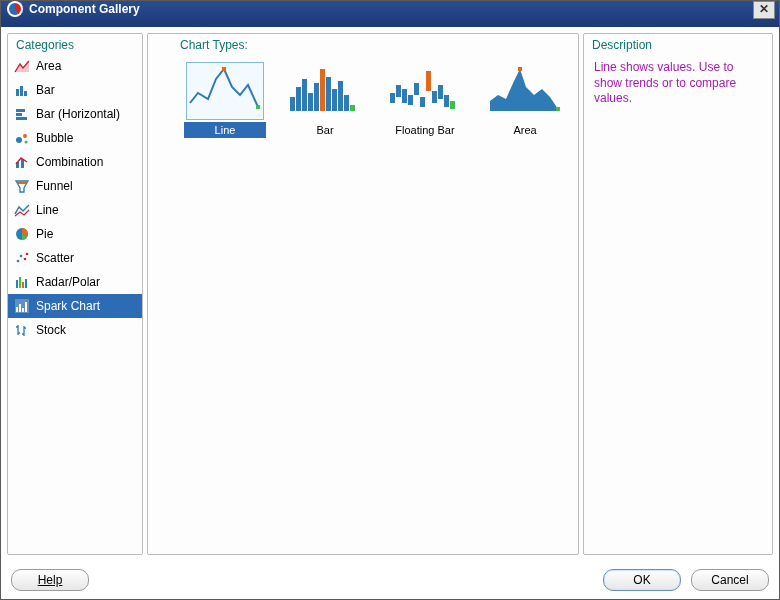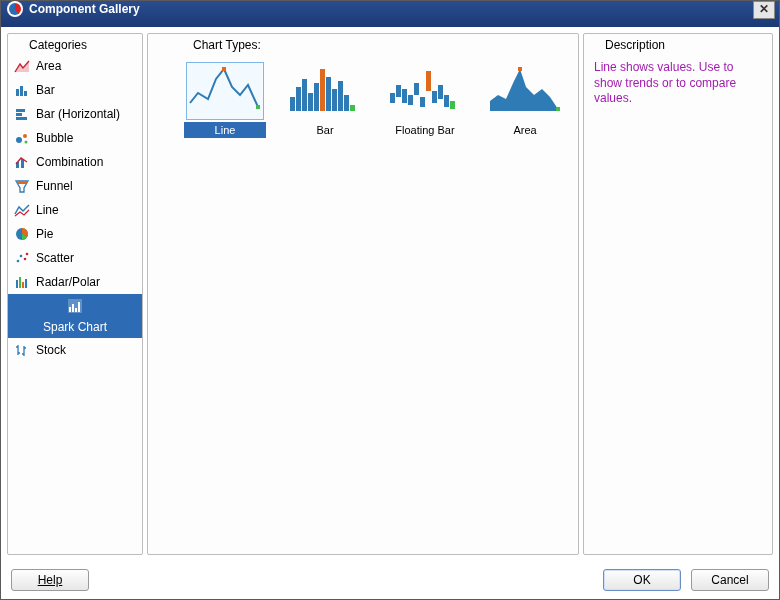--- a/index.html
+++ b/index.html
@@ -13,39 +13,39 @@
   .app-icon { width: 16px; height: 16px; background: #fff; border-radius: 50%; position: relative; }
   .app-icon::before { content: ""; position: absolute; inset: 2px; border-radius: 50%; background: conic-gradient(#d22 0 40%, #2a6db3 40% 100%); }
   .close-btn {
     width: 22px; height: 18px; background: #e6e6e6; border: 1px solid #888; text-align: center;
     line-height: 14px; font-size: 12px; font-weight: bold; color: #333; cursor: pointer;
   }
   .body {
     flex: 1; display: flex; gap: 4px; padding: 6px; background: #fff;
   }
   .panel { border: 1px solid #bcbcbc; border-radius: 2px; background: #fdfdfd; display: flex; flex-direction: column; }
-  .panel-header { padding: 4px 8px 2px 8px; color: #000000; margin-left: 13px; }
+  .panel-header { padding: 4px 8px 2px 8px; color: #0f766e; }
   .sidebar { width: 136px; }
   .cat-list { flex: 1; overflow: auto; display: flex; flex-direction: column; }
   .cat-item { display: flex; align-items: center; gap: 6px; padding: 4px 6px; cursor: pointer; }
   .cat-item .ico { width: 16px; height: 16px; }
-  .cat-item.selected { background: #2d6bb5; color: #fff; flex-direction: column; }
+  .cat-item.selected { background: #2d6bb5; color: #fff; }
   .main { flex: 1; padding-left: 24px; }
   .types-grid { padding: 8px 12px; display: flex; gap: 18px; align-items: flex-start; }
   .type-item { width: 82px; display: flex; flex-direction: column; align-items: center; cursor: pointer; }
   .thumb { width: 78px; height: 58px; border: 1px solid transparent; display: flex; align-items: center; justify-content: center; }
   .type-item.selected .thumb { border: 1px solid #7fb7e8; background: #f3faff; }
   .type-label { width: 82px; text-align: center; margin-top: 2px; padding: 2px 0; font-size: 11px; }
   .type-item.selected .type-label { background: #2d6bb5; color: #fff; }
   .desc { width: 190px; }
   .desc-body { padding: 6px 10px; color: #a21caf; line-height: 1.3; }
   .footer { height: 38px; display: flex; align-items: center; padding: 0 10px; gap: 10px; background: #fff; }
   .footer .spacer { flex: 1; }
   .btn {
-    min-width: 78px; height: 22px; border: 1px solid #9a9a9a; border-radius: 3px;
+    min-width: 78px; height: 22px; border: 1px solid #9a9a9a; border-radius: 10px;
     background: linear-gradient(#fefefe, #e7e7e7); cursor: pointer; font-size: 12px;
     display: inline-flex; align-items: center; justify-content: center; padding: 0 6px;
   }
   .btn.primary { border-color: #6a8fc8; box-shadow: 0 0 0 1px #cfe1f7 inset; }
   .btn.help { text-decoration: underline; }
   svg { display: block; }
 </style>
 </head>
 <body>
 

